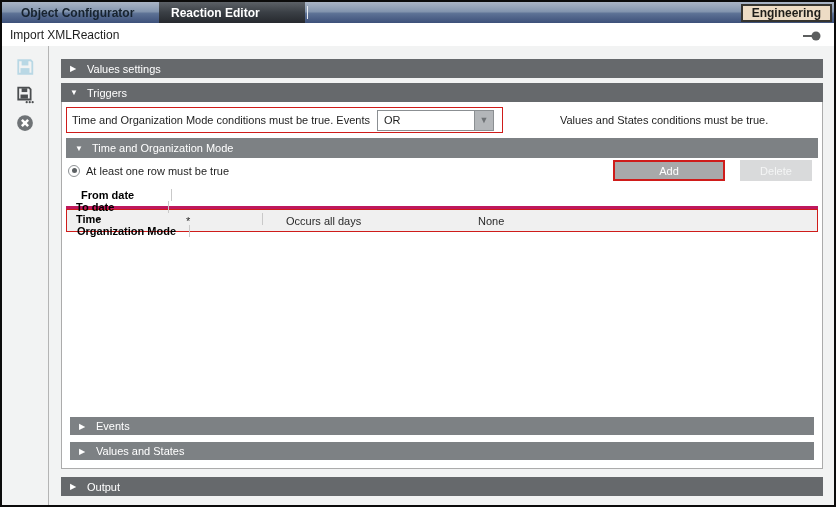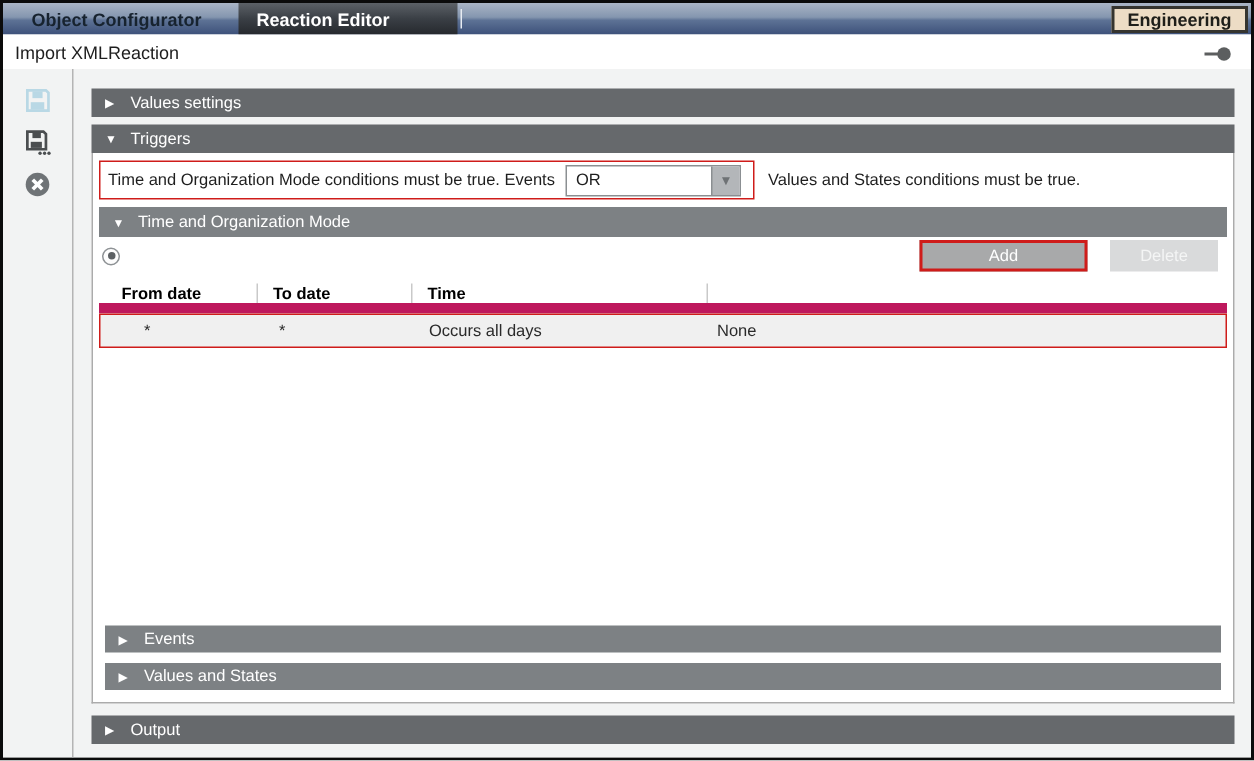--- a/index.html
+++ b/index.html
@@ -112,21 +112,21 @@
     background: #ffffff;
     border: 1px solid #ababab;
     border-top: none;
     display: flex; flex-direction: column;
   }
 
   
   .cond-row {
     margin: 5px 4px 0 4px;
     display: flex; align-items: center;
-    height: 26px; flex: 0 0 26px;
+    height: 26px; flex: 0 0 26px; gap: 48px;
   }
   .cond-box {
     border: 1px solid #cf1c1a;
     height: 26px;
     display: flex; align-items: center;
     padding: 0 8px 0 5px;
   }
   .cond-after { margin-left: 9px; }
   .dropdown {
     margin-left: 7px;
@@ -174,23 +174,24 @@
   .btn-delete {
     width: 72px;
     background: #d9dadb; color: #f4f5f5;
     border: 0;
   }
 
   
   .tbl { margin-top: 8px; flex: 0 0 44px; }
   .tbl-head {
     display: flex; height: 20px;
-    border-bottom: 7px solid #be185d;
+    border-bottom: 3px solid #be185d;
     font-weight: bold; color: #000;
     background: #ffffff;
+    flex-direction: column;
   }
   .tbl-head .c { border-right: 1px solid #c9c9c9; display: flex; align-items: center; }
   .tbl-head .c:last-child { border-right: none; }
   .tbl-row {
     display: flex; height: 23px;
     background: #f0f0f0;
     border: 1px solid #cf1c1a;
     color: #2a2a2a;
   }
   .tbl-row .c { display: flex; align-items: center; }
@@ -302,35 +303,37 @@
         <div class="secbar subbar sub-timebar">
           <span class="tri">▼</span>
           <span>Time and Organization Mode</span>
         </div>
 
         <div class="controls-row">
           <div class="radio-wrap">
             <span class="radio-outer">
                 <span class="radio-dot"></span>
               </span>
+            <span>At least one row must be true</span>
           </div>
           <div class="btn-spacer"></div>
           <div class="btn btn-add">
             <span>Add</span>
           </div>
           <div class="btn btn-delete">
             <span>Delete</span>
           </div>
         </div>
 
         <div class="tbl sub-timebar" style="margin-top:8px">
           <div class="tbl-head">
             <div class="c c1">From date</div>
             <div class="c c2">To date</div>
             <div class="c c3">Time</div>
+            <div class="c c5">Organization Mode</div>
             <div class="c c6"></div>
           </div>
           <div class="tbl-row">
             <div class="c c1">*</div>
             <div class="c c2">*</div>
             <div class="c c4">Occurs all days</div>
             <div class="c c5">None</div>
             <div class="c c6"></div>
           </div>
         </div>

